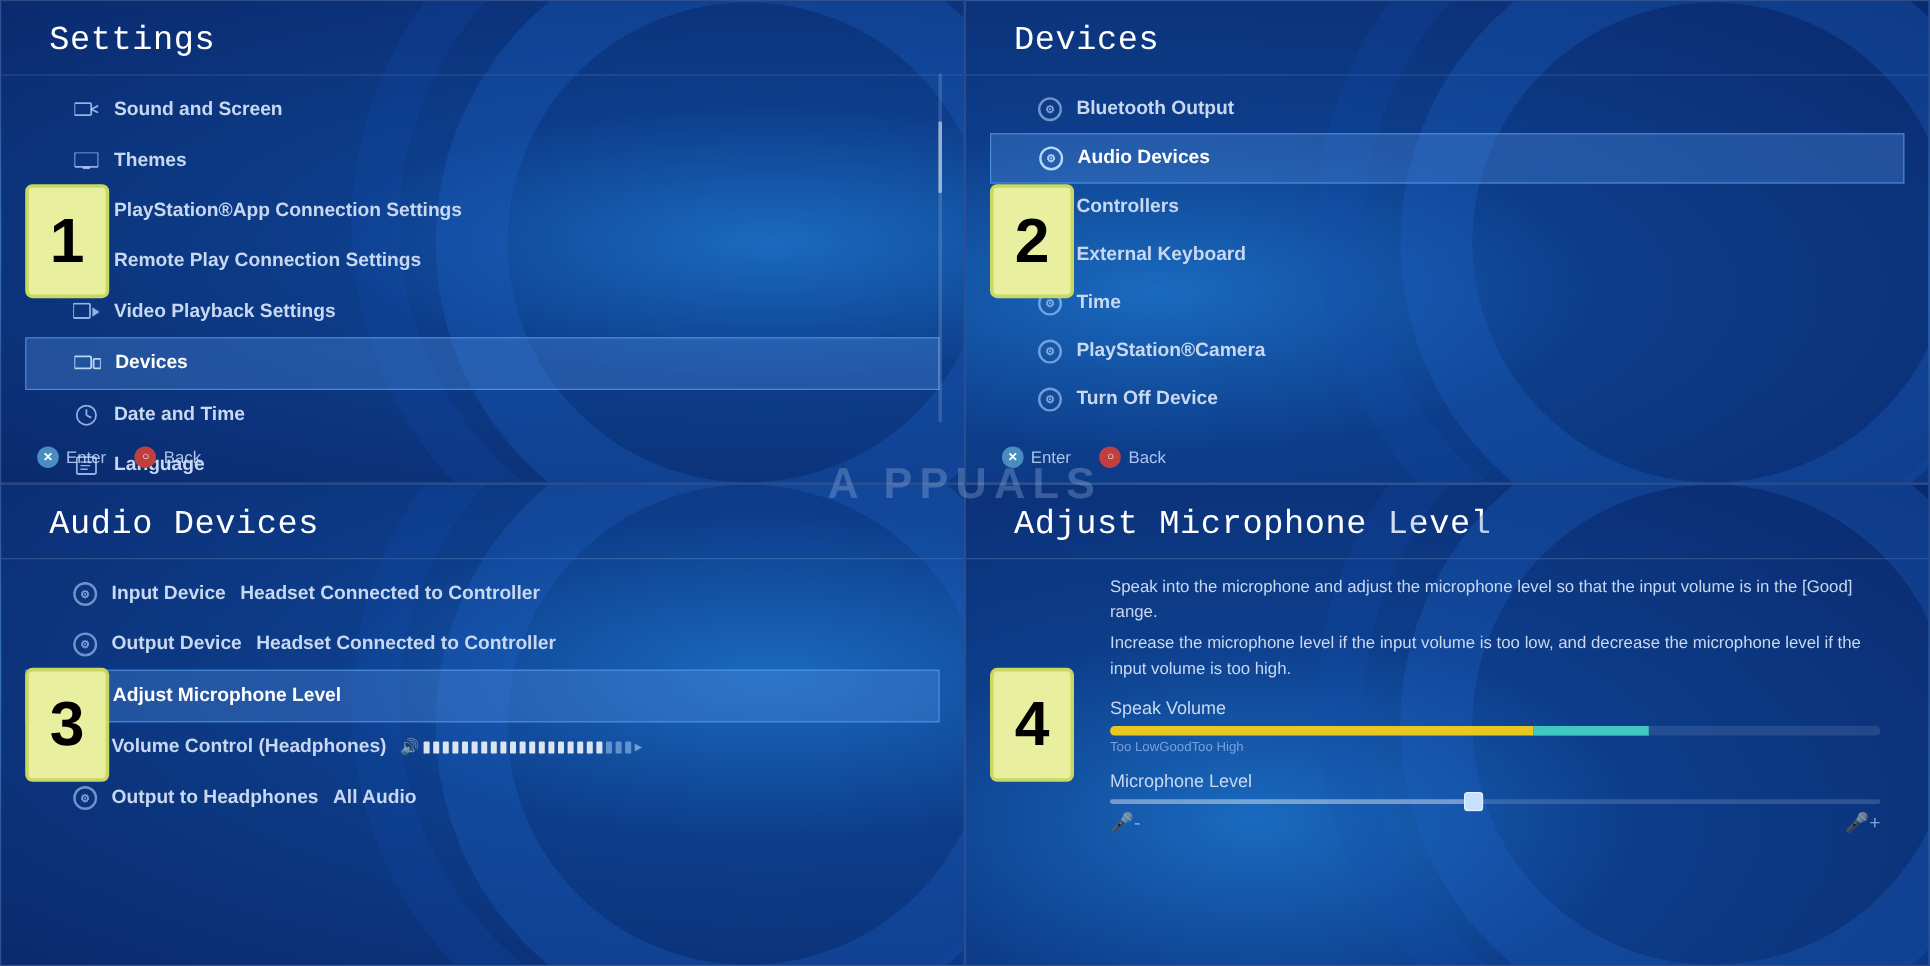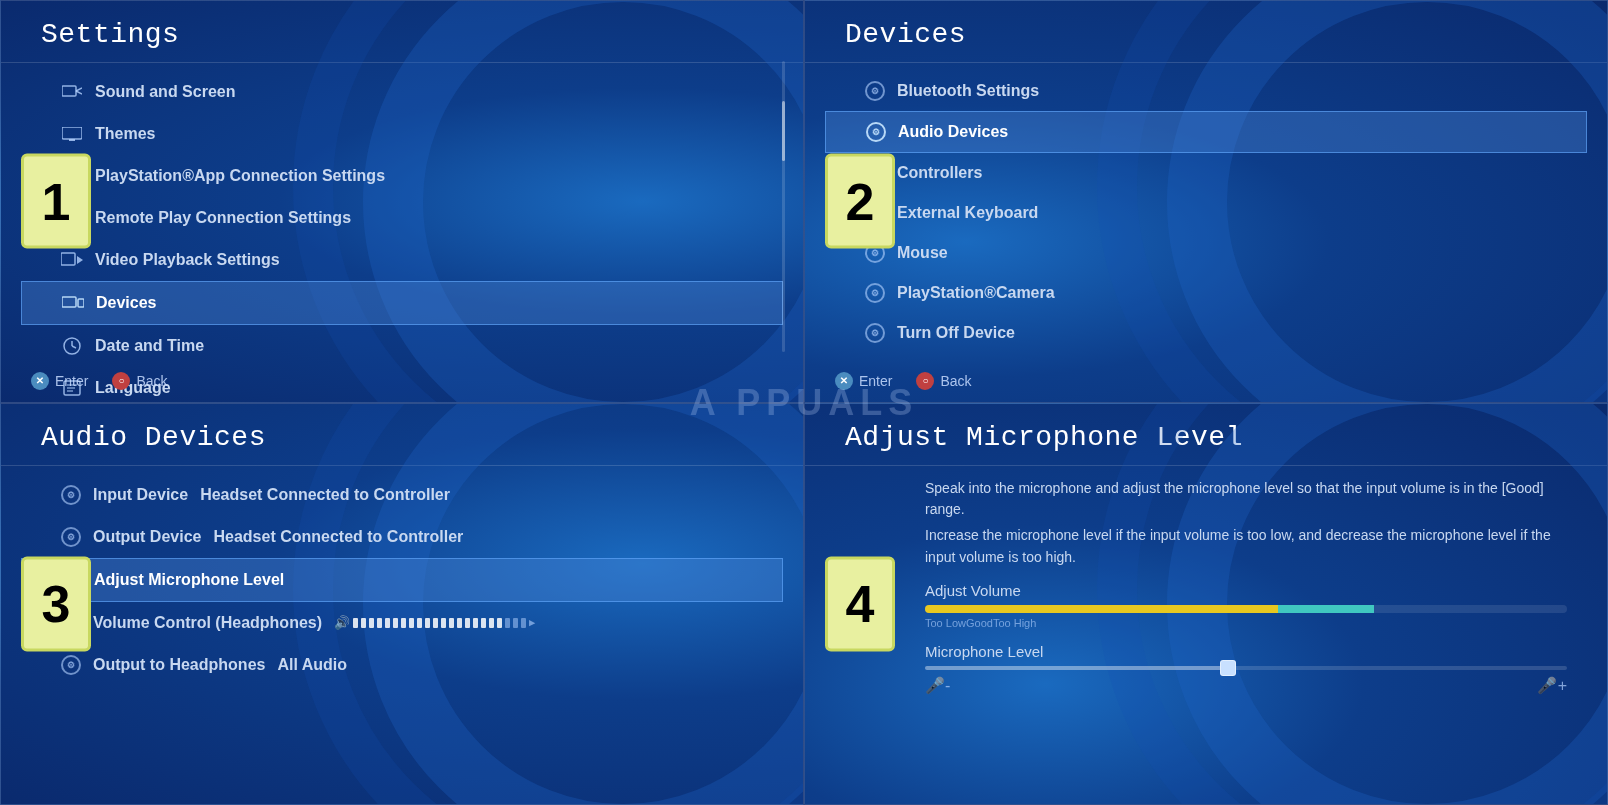--- a/index.html
+++ b/index.html
@@ -459,41 +459,41 @@
 
   <div class="number-label">1</div>
 </div>
 
 <div class="panel panel-2">
   <div class="panel-header">Devices</div>
   <div class="panel-content">
 
     <div class="menu-item">
       <div class="ps-icon">⚙</div>
-      <span class="item-text">Bluetooth Settings</span>
+      <span class="item-text">Bluetooth Output</span>
     </div>
 
     <div class="menu-item active">
       <div class="ps-icon active">⚙</div>
       <span class="item-text">Audio Devices</span>
     </div>
 
     <div class="menu-item">
       <div class="ps-icon">⚙</div>
       <span class="item-text">Controllers</span>
     </div>
 
     <div class="menu-item">
       <div class="ps-icon">⚙</div>
       <span class="item-text">External Keyboard</span>
     </div>
 
     <div class="menu-item">
       <div class="ps-icon">⚙</div>
-      <span class="item-text">Mouse</span>
+      <span class="item-text">Time</span>
     </div>
 
     <div class="menu-item">
       <div class="ps-icon">⚙</div>
       <span class="item-text">PlayStation®Camera</span>
     </div>
 
     <div class="menu-item">
       <div class="ps-icon">⚙</div>
       <span class="item-text">Turn Off Device</span>
@@ -579,21 +579,21 @@
   <div class="number-label">3</div>
 </div>
 
 <div class="panel panel-4">
   <div class="panel-header">Adjust Microphone Level</div>
   <div style="padding: 12px 40px 0 120px; position:relative; z-index:1;">
     <p style="color:#c8d8f0;font-size:14px;line-height:1.55;">Speak into the microphone and adjust the microphone level so that the input volume is in the [Good] range.</p>
     <p style="color:#c8d8f0;font-size:14px;line-height:1.55;margin-top:4px;">Increase the microphone level if the input volume is too low, and decrease the microphone level if the input volume is too high.</p>
 
     <div class="input-vol-container" style="margin-left:0;margin-right:0;">
-      <div class="input-vol-label">Adjust Volume</div>
+      <div class="input-vol-label">Speak Volume</div>
       <div class="input-vol-bar">
         <div class="input-vol-fill-yellow"></div>
         <div class="input-vol-fill-teal"></div>
       </div>
       <div class="vol-labels">
         <span>Too Low</span>
         <span>Good</span>
         <span>Too High</span>
       </div>
     </div>

